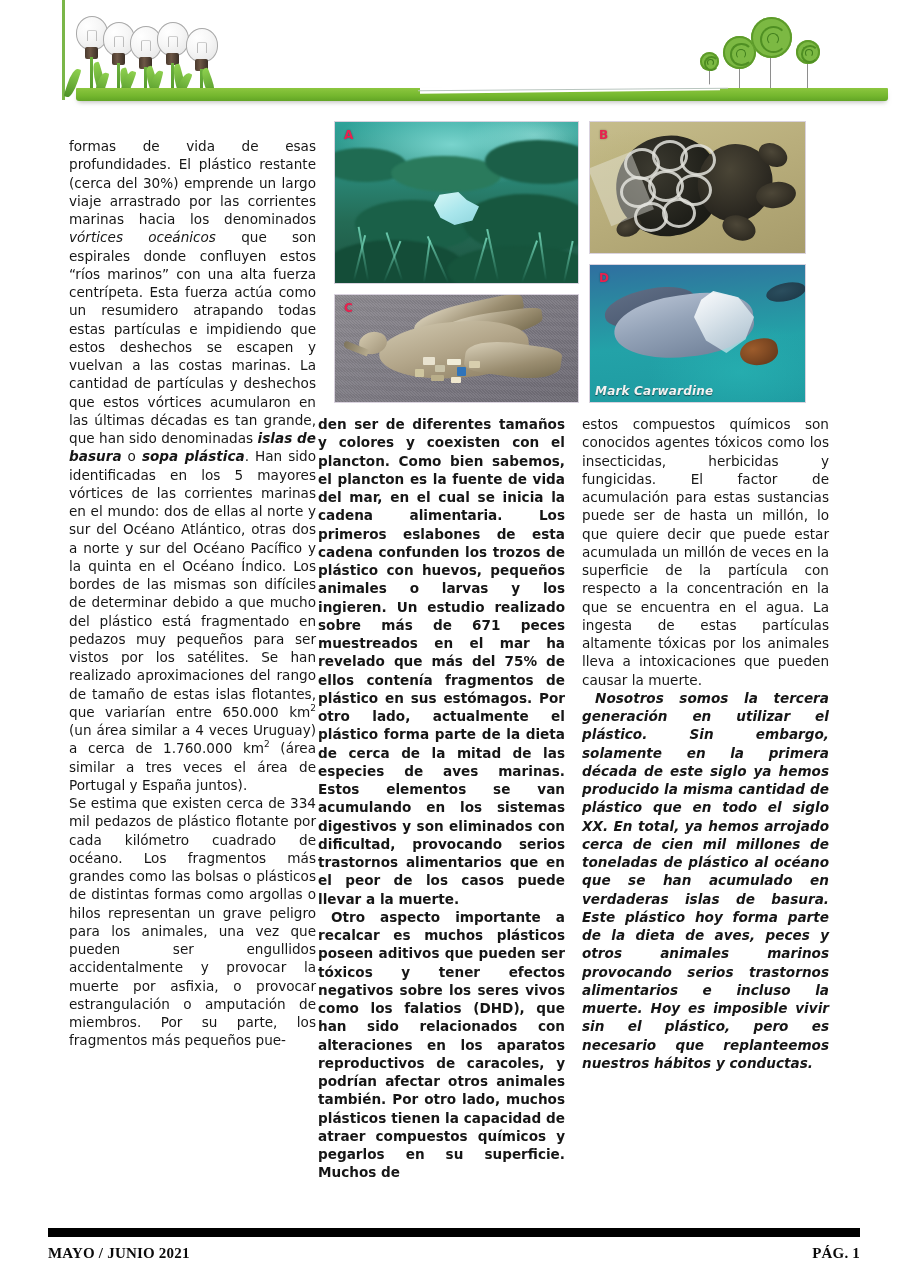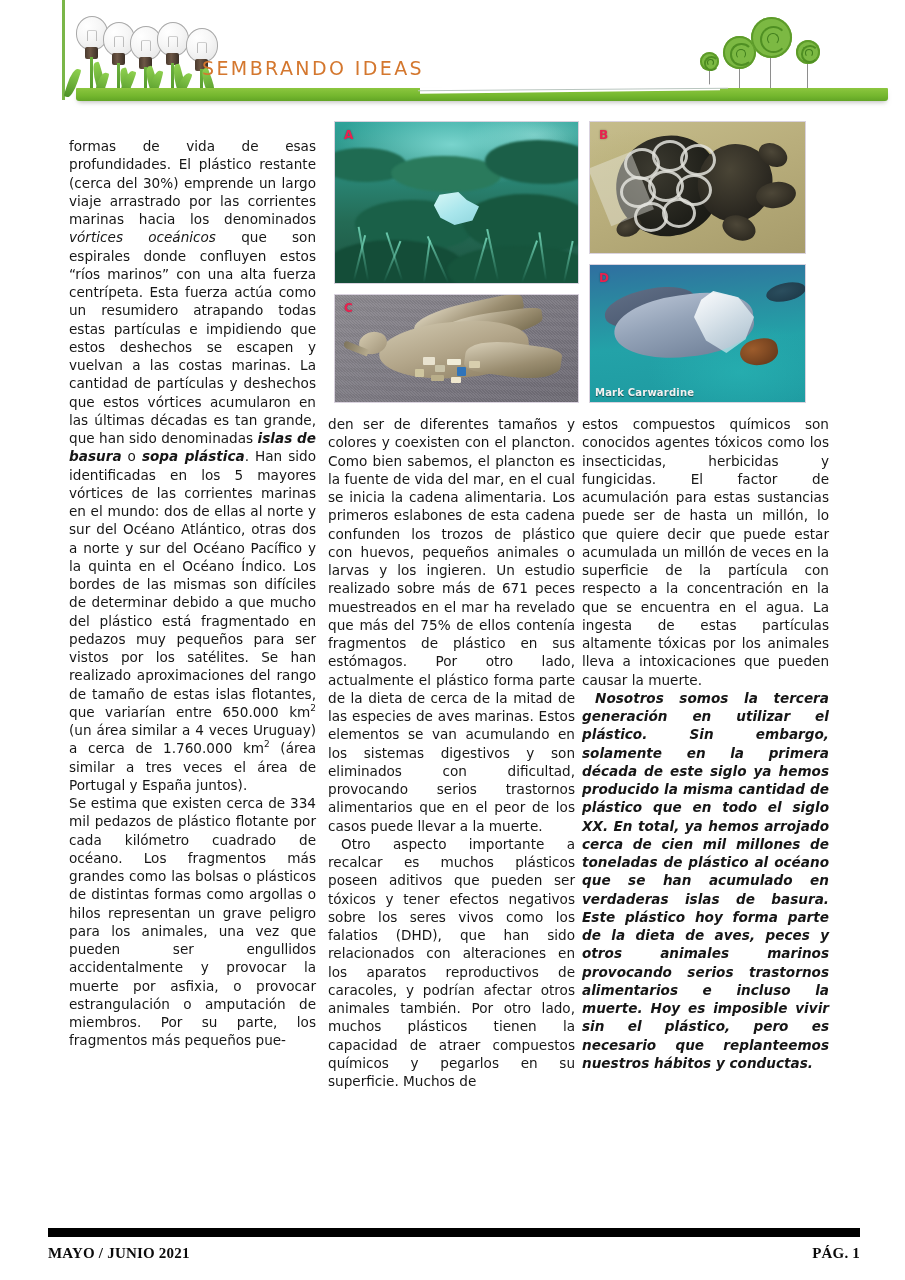--- a/index.html
+++ b/index.html
@@ -147,21 +147,21 @@
     width: 247px;
     font-size: 13.6px;
     line-height: 18.25px;
     text-align: justify;
     text-justify: inter-word;
     hyphens: none;
     color: #161616;
   }
   .col p { margin: 0; }
   .col-1 { left: 69px; margin-top: 16px; }
-  .col-2 { left: 328px; top: 303px; width: 247px; }
+  .col-2 { left: 318px; top: 303px; width: 247px; font-weight: bold; }
   .col-3 { left: 582px; top: 303px; width: 247px; }
   .indent { text-indent: 13px; }
   b, .bi { font-weight: bold; font-style: italic; }
   i { font-style: italic; }
   sup { font-size: 9px; vertical-align: super; line-height: 0; }
 
   
   .photos {
     position: absolute;
     left: 334px; top: 121px;
@@ -332,26 +332,27 @@
     left: 150px; top: 74px;
     width: 38px; height: 26px;
     background: radial-gradient(ellipse at 35% 35%, #9d5c2c, #5d3317);
     border-radius: 50% 40% 46% 52%;
     transform: rotate(-10deg);
   }
   .credit {
     position: absolute;
     left: 5px; bottom: 4px;
     font-family: "DejaVu Sans", sans-serif;
-    font-size: 10px;
+    font-size: 12px;
     font-weight: bold;
     color: #f2f2f2;
     letter-spacing: .2px;
     z-index: 7;
     text-shadow: 0 1px 1px rgba(0,0,0,.5);
+    font-style: italic;
   }
 
   
   .footer-bar {
     position: absolute;
     left: 48px; top: 1228px;
     width: 812px; height: 9px;
     background: #000000;
   }
   .footer-text {
@@ -426,21 +427,20 @@
     <div class="spiral" style="left:10px;top:44px;width:19px;height:19px;"></div>
     <div class="spiral" style="left:33px;top:28px;width:33px;height:33px;"></div>
     <div class="spiral" style="left:61px;top:9px;width:41px;height:41px;"></div>
     <div class="spiral" style="left:106px;top:32px;width:24px;height:24px;"></div>
   </div>
 
   <div class="ground"></div>
   <div class="ground-dip"></div>
   <div class="ground-line"></div>
 
-  <div class="title">SEMBRANDO IDEAS</div>
 </div>
 
 <div class="photos">
 
   <div class="photo photo-a">
     <div class="seafloor"></div>
     <div class="weed" style="left:-14px;top:26px;width:86px;height:34px;background:#1f6b52;"></div>
     <div class="weed" style="left:56px;top:34px;width:110px;height:36px;background:#2a7a5c;"></div>
     <div class="weed" style="left:150px;top:18px;width:110px;height:44px;background:#1b5f48;"></div>
     <div class="weed" style="left:20px;top:78px;width:120px;height:50px;background:#1a6048;"></div>

